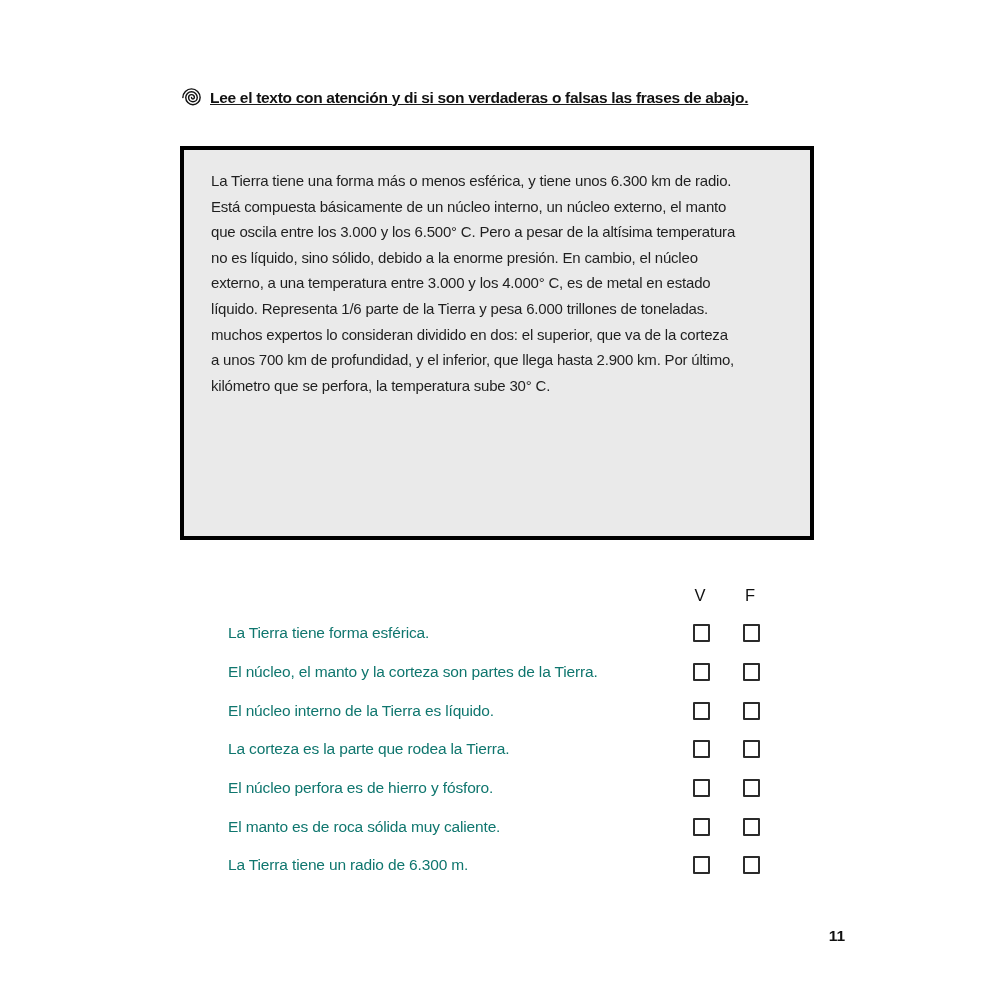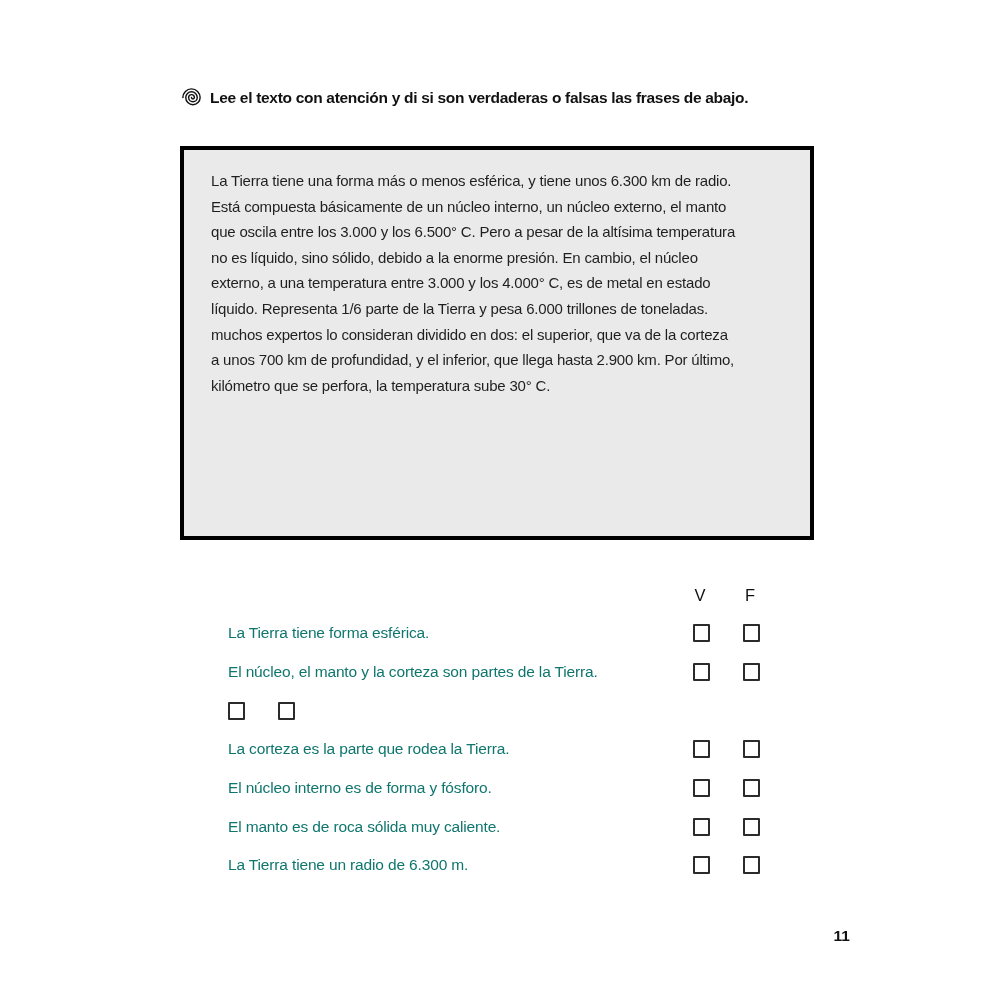--- a/index.html
+++ b/index.html
@@ -19,20 +19,21 @@
 
   
   .instruction {
     position: absolute;
     left: 180px;
     top: 85px;
     display: flex;
     align-items: center;
     gap: 7px;
     width: 650px;
+    text-decoration: underline;
   }
   .instruction .icon svg { display: block; }
   .instruction-text {
     font-weight: bold;
     font-size: 15.5px;
     letter-spacing: -0.3px;
     white-space: nowrap;
     color: #111111;
   }
 
@@ -100,21 +101,21 @@
     flex: 0 0 auto;
   }
   .checkbox.cb-false { margin-left: 33px; }
 
   
   .page-number {
     position: absolute;
     left: 824px;
     top: 927px;
     width: 26px;
-    text-align: right;
+    text-align: center;
     font-weight: bold;
     font-size: 15.5px;
     color: #111111;
   }
 </style>
 </head>
 <body>
 
 <div class="page">
 
@@ -150,30 +151,31 @@
         <span class="statement">La Tierra tiene forma esférica.</span>
         <span class="checkbox cb-true"></span>
         <span class="checkbox cb-false"></span>
       </div>
       <div class="quiz-row">
         <span class="statement">El núcleo, el manto y la corteza son partes de la Tierra.</span>
         <span class="checkbox cb-true"></span>
         <span class="checkbox cb-false"></span>
       </div>
       <div class="quiz-row">
+        <span class="statement">El núcleo interno de la Tierra es líquido.</span>
         <span class="checkbox cb-true"></span>
         <span class="checkbox cb-false"></span>
       </div>
       <div class="quiz-row">
         <span class="statement">La corteza es la parte que rodea la Tierra.</span>
         <span class="checkbox cb-true"></span>
         <span class="checkbox cb-false"></span>
       </div>
       <div class="quiz-row">
-        <span class="statement">El núcleo interno es de forma y fósforo.</span>
+        <span class="statement">El núcleo perfora es de hierro y fósforo.</span>
         <span class="checkbox cb-true"></span>
         <span class="checkbox cb-false"></span>
       </div>
       <div class="quiz-row">
         <span class="statement">El manto es de roca sólida muy caliente.</span>
         <span class="checkbox cb-true"></span>
         <span class="checkbox cb-false"></span>
       </div>
       <div class="quiz-row">
         <span class="statement">La Tierra tiene un radio de 6.300 m.</span>

